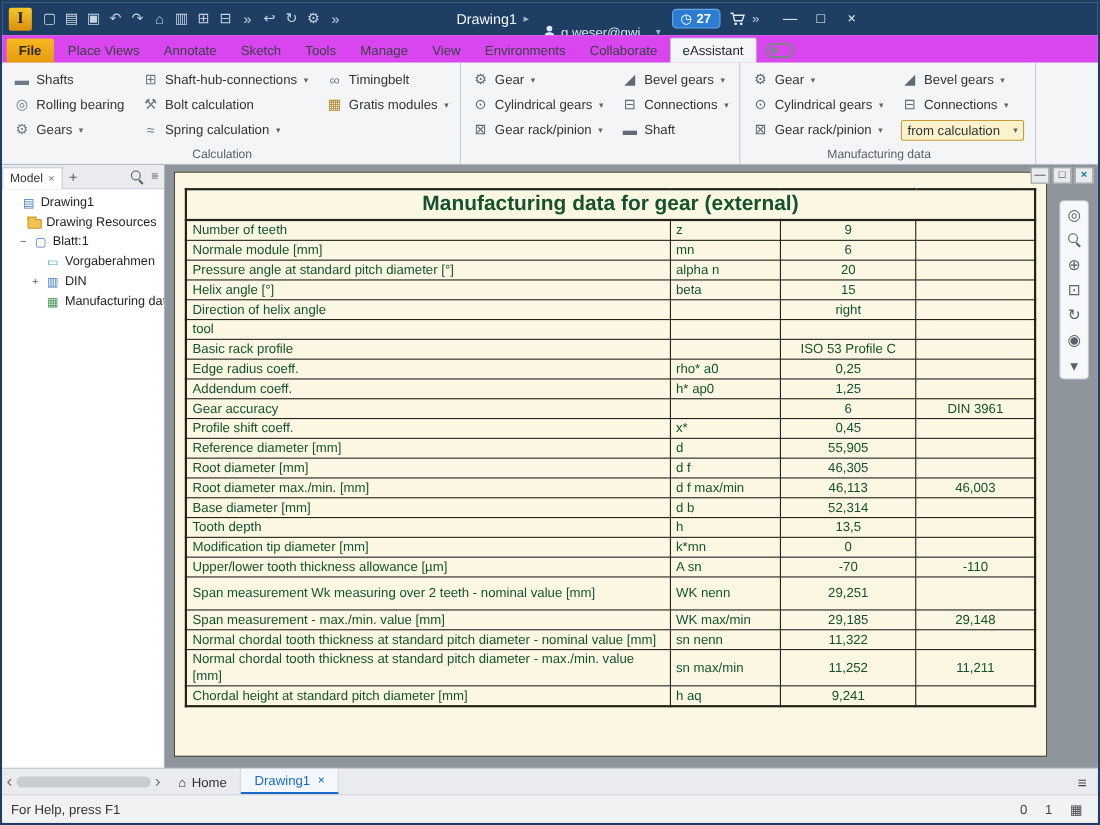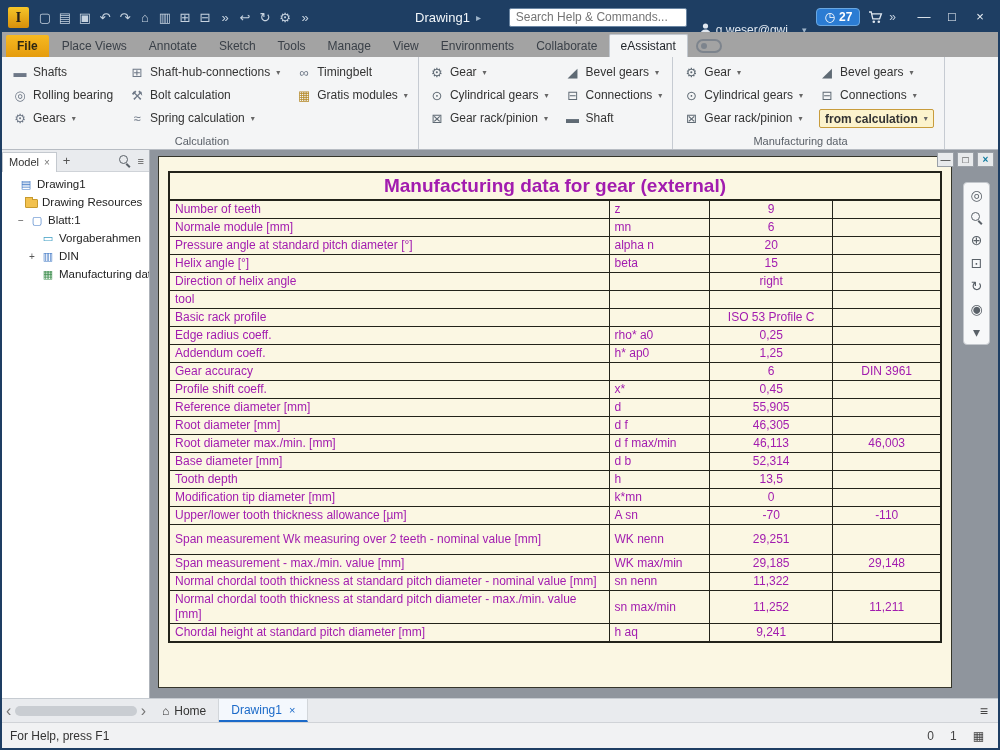--- a/index.html
+++ b/index.html
@@ -16,36 +16,36 @@
   .search-wrap { margin-left:auto; display:flex; align-items:center; gap:6px; }
   .search-input { width:178px; height:19px; border:1px solid #6b86a3; border-radius:2px; font-size:12px; padding:0 6px; color:#444; background:#fff; }
   .user-wrap { display:flex; align-items:center; gap:4px; margin-left:12px; font-size:12px; color:#dfe7f0;margin-top:25px; }
   .badge { margin-left:10px; display:flex; align-items:center; gap:4px; background:#2b7cd3; border:1px solid #6aa7e0; color:#fff; font-size:12px; font-weight:bold; border-radius:4px; padding:1px 7px; }
   .tb-ic { margin-left:8px; display:flex; align-items:center; }
   .more-gl { margin-left:6px; color:#c6d2df; font-size:12px; }
   .win-btns { display:flex; margin-left:14px; }
   .win-btn { width:28px; height:22px; text-align:center; line-height:22px; font-size:13px; color:#eef3f8; }
 
   
-  .ribbon-tabs { height:25px; background:#a3a3a3; display:flex; align-items:flex-end; padding-left:4px; flex:0 0 25px;text-align:right; }
+  .ribbon-tabs { height:25px; background:#d946ef; display:flex; align-items:flex-end; padding-left:4px; flex:0 0 25px;text-align:right; }
   .rtab { padding:4px 11px 4px; font-size:12px; color:#3a4048; cursor:default; }
   .rtab.file { background:linear-gradient(#f7b920,#e59c0e); color:#2d2612; font-weight:bold; border-radius:2px 2px 0 0; margin-right:2px; }
   .rtab.active { background:#f4f5f6; border:1px solid #c2c8d0; border-bottom:none; border-radius:2px 2px 0 0; color:#22262b; }
   .infocenter { width:26px; height:14px; border:2px solid #7d848d; border-radius:8px; margin:0 0 4px 8px; position:relative; }
   .infocenter::after { content:''; position:absolute; left:3px; top:2px; width:6px; height:6px; border-radius:50%; background:#7d848d; }
 
   
   .ribbon-body { height:93px; background:#f4f5f6; border-bottom:1px solid #b7bcc3; display:flex; flex:0 0 93px; }
   .panel { position:relative; padding:6px 10px 18px; border-right:1px solid #c6cbd2; }
   .pgrid { display:flex; gap:16px; }
   .pcol { display:flex; flex-direction:column; gap:5px; }
   .rbtn { display:flex; align-items:center; gap:5px; font-size:12px; color:#333; height:18px; cursor:default; white-space:nowrap; }
   .ricon { width:16px; text-align:center; font-size:13px; }
   .arr { font-size:8px; color:#666; margin-left:1px; }
-  .combo { background:#fcf3cd; border:1px solid #c89c3c; border-radius:2px; padding:0 5px; height:19px; display:flex; align-items:center; justify-content:space-between; min-width:112px;font-weight:bold; }
+  .combo { background:#fcf3cd; border:1px solid #c89c3c; border-radius:2px; padding:0 5px; height:19px; display:flex; align-items:center; justify-content:space-between; min-width:112px; }
   .plabel { position:absolute; bottom:2px; left:0; right:16px; text-align:center; font-size:11px; color:#5a6068; }
 
   
   .main { flex:1; display:flex; min-height:0; }
   .browser { width:148px; flex:0 0 148px; background:#fff; border-right:1px solid #aeb3ba; display:flex; flex-direction:column; }
   .browser-head { height:22px; background:#e9ebee; display:flex; align-items:center; font-size:11px; color:#333; border-bottom:1px solid #cfd3d8; }
   .btab { background:#fff; border:1px solid #c4c9cf; border-bottom:none; height:20px; margin-top:2px; display:flex; align-items:center; gap:5px; padding:0 6px; }
   .btab .x { color:#777; font-size:10px; }
   .bplus { padding:0 6px; color:#555; font-size:13px; }
   .bh-icons { margin-left:auto; display:flex; align-items:center; gap:7px; padding-right:5px; color:#555; }
@@ -58,21 +58,21 @@
   .ticon { width:14px; text-align:center; font-size:11px; flex:0 0 14px; }
   .folder { display:inline-block; width:13px; height:9px; background:#f2c14e; border:1px solid #c79a2e; border-radius:1px; position:relative; margin-top:2px; }
   .folder::before { content:''; position:absolute; top:-3px; left:-1px; width:6px; height:2px; background:#f2c14e; border:1px solid #c79a2e; border-bottom:none; }
 
   .viewport { flex:1; position:relative; background:#8f959d; min-width:0; }
   .docwin-btns { position:absolute; top:2px; right:4px; display:flex; gap:3px; z-index:3; }
   .docwin-btn { width:17px; height:15px; background:#e8eaec; border:1px solid #9aa0a7; font-size:10px; line-height:13px; text-align:center; color:#333; }
   .docwin-btn.close { color:#0e7a9e; font-weight:bold; }
 
   .sheet { position:absolute; left:8px; top:6px; right:46px; bottom:10px; background:#fbf7e3; border:1px solid #35352a; padding:14px 9px 8px; }
-  .gear-table { width:100%; border-collapse:collapse; border:2px solid #23231a; color:#a21caf; table-layout:fixed; }
+  .gear-table { width:100%; border-collapse:collapse; border:2px solid #23231a; color:#14532d; table-layout:fixed; }
   .gear-table th { font-size:19px; font-weight:bold; border:2px solid #23231a; padding:2px; background:#fbf7e3; }
   .gear-table td { border:1px solid #23231a; font-size:12px; padding:1px 5px; height:18px; line-height:1.25; }
   .w-desc { width:57%; } .w-sym { width:13%; } .w-v1 { width:16%; } .w-v2 { width:14%; }
   .c-v1,.c-v2 { text-align:center; }
   tr.tall td { height:30px; }
 
   .nav-toolbar { position:absolute; right:8px; top:32px; width:27px; background:#f7f8f9; border:1px solid #c3c7cc; border-radius:4px; display:flex; flex-direction:column; align-items:center; padding:5px 0; gap:9px; z-index:2; }
   .nav-ic { color:#5a6168; font-size:14px; line-height:14px; cursor:default; }
 
   
@@ -108,23 +108,20 @@
         <span class="qicon">»</span>
         <span class="qicon">↩</span>
         <span class="qicon">↻</span>
         <span class="qicon">⚙</span>
         <span class="qicon">»</span>
       </div>
     <div class="tb-title">
       <span>Drawing1</span>
       <span class="caret">▸</span>
     </div>
-    <div class="search-wrap">
-      <input class="search-input" placeholder="Search Help &amp; Commands..." style="">
-    </div>
     <div class="user-wrap">
       <span><svg width="13" height="13" viewBox="0 0 13 13">
             <circle cx="6.5" cy="4" r="2.6" fill="#dfe7f0"></circle>
             <path d="M1.5 12c0-3 2.2-4.6 5-4.6s5 1.6 5 4.6z" fill="#dfe7f0"></path>
           </svg></span>
       <span>g.weser@gwj...</span>
       <span class="caret" style="font-size:9px;color:#9fb4c9">▾</span>
     </div>
     <div class="badge">
       <span>◷</span>

